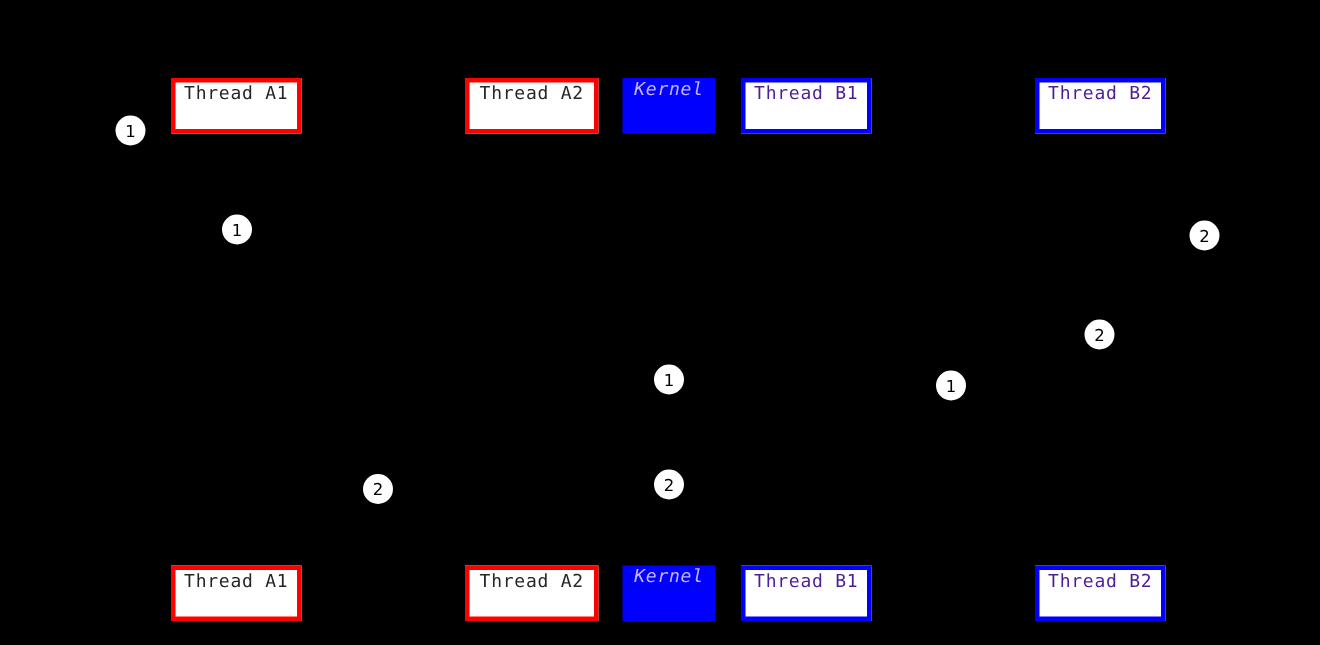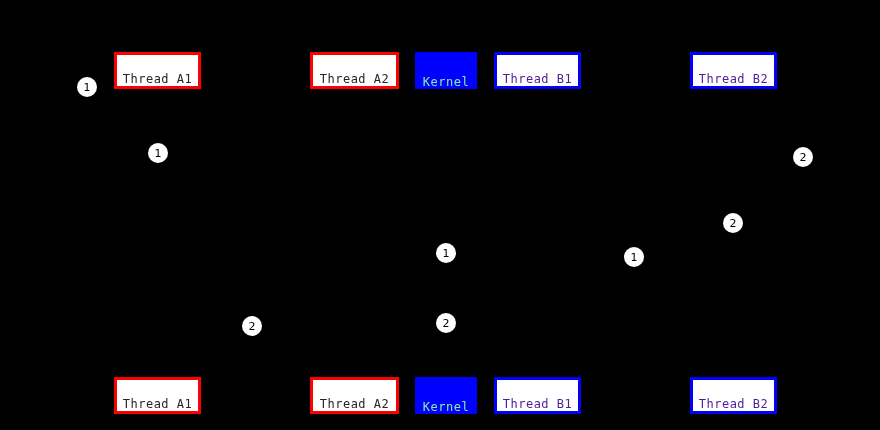--- a/index.html
+++ b/index.html
@@ -17,41 +17,42 @@
   }
   .lifeline {
     position: absolute;
     width: 1px;
     background: #000000;
   }
   .node {
     position: absolute;
     box-sizing: border-box;
     display: flex;
-    align-items: flex-end;
+    align-items: flex-start;
     justify-content: center;
     font-size: 12px;
     letter-spacing: 0.5px;
     white-space: nowrap;
     height: 37px;
   }
   .node.red {
     border: 3px solid #ff0000;
     background: #ffffff;
     color: #262626;
   }
   .node.blue {
     border: 3px solid #0000ff;
     background: #ffffff;
     color: #4c1d95;
   }
   .node.solidblue {
     border: none;
     background: #0000ff;
-    color: #86efac;
+    color: #c4b5fd;
+    font-style: italic;
   }
   .badge {
     position: absolute;
     width: 20px;
     height: 20px;
     border-radius: 50%;
     background: #ffffff;
     color: #000000;
     display: flex;
     align-items: center;

